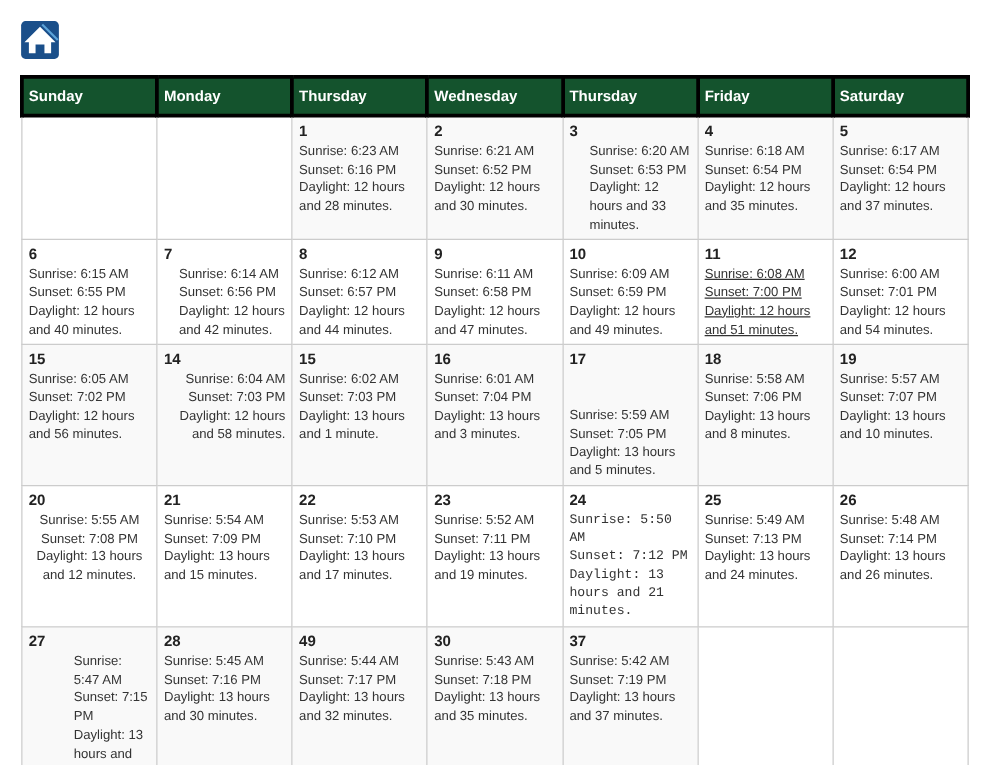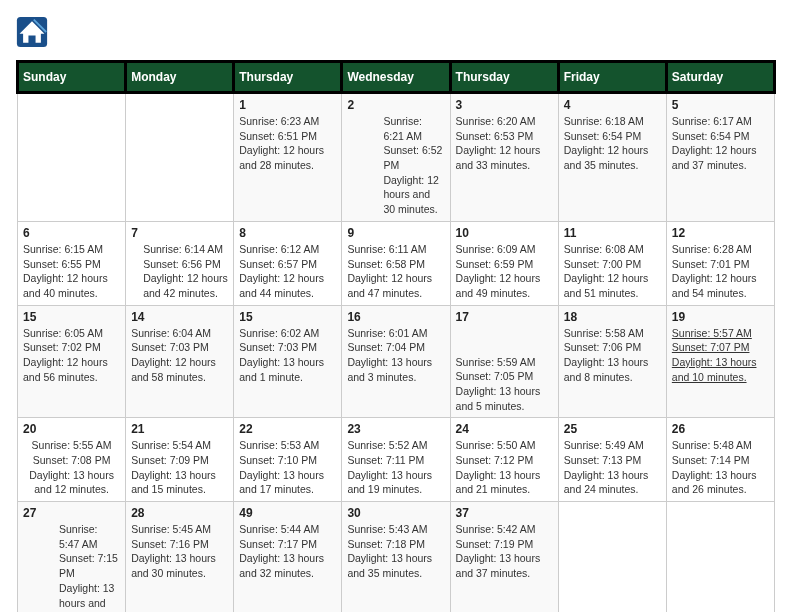--- a/index.html
+++ b/index.html
@@ -117,32 +117,32 @@
         <th>Saturday</th>
       </tr>
   </thead>
   <tbody id="calendar-body">
   <tr>
         <td class="empty"></td>
         <td class="empty"></td>
         <td>
           <span class="day-num">1</span>
           <div class="day-info" style="white-space: pre-line;">Sunrise: 6:23 AM
-Sunset: 6:51 PM
+Sunset: 6:16 PM
 Daylight: 12 hours and 28 minutes.</div>
         </td>
         <td>
           <span class="day-num">2</span>
-          <div class="day-info" style="white-space: pre-line; margin-left: 36px;">Sunrise: 6:21 AM
+          <div class="day-info" style="white-space: pre-line;">Sunrise: 6:21 AM
 Sunset: 6:52 PM
 Daylight: 12 hours and 30 minutes.</div>
         </td>
         <td>
           <span class="day-num">3</span>
-          <div class="day-info" style="white-space: pre-line;">Sunrise: 6:20 AM
+          <div class="day-info" style="white-space: pre-line; margin-left: 16px;">Sunrise: 6:20 AM
 Sunset: 6:53 PM
 Daylight: 12 hours and 33 minutes.</div>
         </td>
         <td>
           <span class="day-num">4</span>
           <div class="day-info" style="white-space: pre-line;">Sunrise: 6:18 AM
 Sunset: 6:54 PM
 Daylight: 12 hours and 35 minutes.</div>
         </td>
         <td>
@@ -178,41 +178,41 @@
 Daylight: 12 hours and 47 minutes.</div>
         </td>
         <td>
           <span class="day-num">10</span>
           <div class="day-info" style="white-space: pre-line;">Sunrise: 6:09 AM
 Sunset: 6:59 PM
 Daylight: 12 hours and 49 minutes.</div>
         </td>
         <td>
           <span class="day-num">11</span>
-          <div class="day-info" style="white-space: pre-line;">Sunrise: 6:08 AM
+          <div class="day-info" style="white-space: pre-line; text-decoration: underline;">Sunrise: 6:08 AM
 Sunset: 7:00 PM
 Daylight: 12 hours and 51 minutes.</div>
         </td>
         <td>
           <span class="day-num">12</span>
-          <div class="day-info" style="white-space: pre-line;">Sunrise: 6:28 AM
+          <div class="day-info" style="white-space: pre-line;">Sunrise: 6:00 AM
 Sunset: 7:01 PM
 Daylight: 12 hours and 54 minutes.</div>
         </td>
       </tr>
       <tr>
         <td>
           <span class="day-num">15</span>
           <div class="day-info" style="white-space: pre-line;">Sunrise: 6:05 AM
 Sunset: 7:02 PM
 Daylight: 12 hours and 56 minutes.</div>
         </td>
         <td>
           <span class="day-num">14</span>
-          <div class="day-info" style="white-space: pre-line;">Sunrise: 6:04 AM
+          <div class="day-info" style="white-space: pre-line; text-align: right;">Sunrise: 6:04 AM
 Sunset: 7:03 PM
 Daylight: 12 hours and 58 minutes.</div>
         </td>
         <td>
           <span class="day-num">15</span>
           <div class="day-info" style="white-space: pre-line;">Sunrise: 6:02 AM
 Sunset: 7:03 PM
 Daylight: 13 hours and 1 minute.</div>
         </td>
         <td>
@@ -228,21 +228,21 @@
 Daylight: 13 hours and 5 minutes.</div>
         </td>
         <td>
           <span class="day-num">18</span>
           <div class="day-info" style="white-space: pre-line;">Sunrise: 5:58 AM
 Sunset: 7:06 PM
 Daylight: 13 hours and 8 minutes.</div>
         </td>
         <td>
           <span class="day-num">19</span>
-          <div class="day-info" style="white-space: pre-line; text-decoration: underline;">Sunrise: 5:57 AM
+          <div class="day-info" style="white-space: pre-line;">Sunrise: 5:57 AM
 Sunset: 7:07 PM
 Daylight: 13 hours and 10 minutes.</div>
         </td>
       </tr>
       <tr>
         <td>
           <span class="day-num">20</span>
           <div class="day-info" style="white-space: pre-line; text-align: center;">Sunrise: 5:55 AM
 Sunset: 7:08 PM
 Daylight: 13 hours and 12 minutes.</div>
@@ -260,21 +260,21 @@
 Daylight: 13 hours and 17 minutes.</div>
         </td>
         <td>
           <span class="day-num">23</span>
           <div class="day-info" style="white-space: pre-line;">Sunrise: 5:52 AM
 Sunset: 7:11 PM
 Daylight: 13 hours and 19 minutes.</div>
         </td>
         <td>
           <span class="day-num">24</span>
-          <div class="day-info" style="white-space: pre-line;">Sunrise: 5:50 AM
+          <div class="day-info" style="white-space: pre-line; font-family: Liberation Mono, monospace;">Sunrise: 5:50 AM
 Sunset: 7:12 PM
 Daylight: 13 hours and 21 minutes.</div>
         </td>
         <td>
           <span class="day-num">25</span>
           <div class="day-info" style="white-space: pre-line;">Sunrise: 5:49 AM
 Sunset: 7:13 PM
 Daylight: 13 hours and 24 minutes.</div>
         </td>
         <td>

